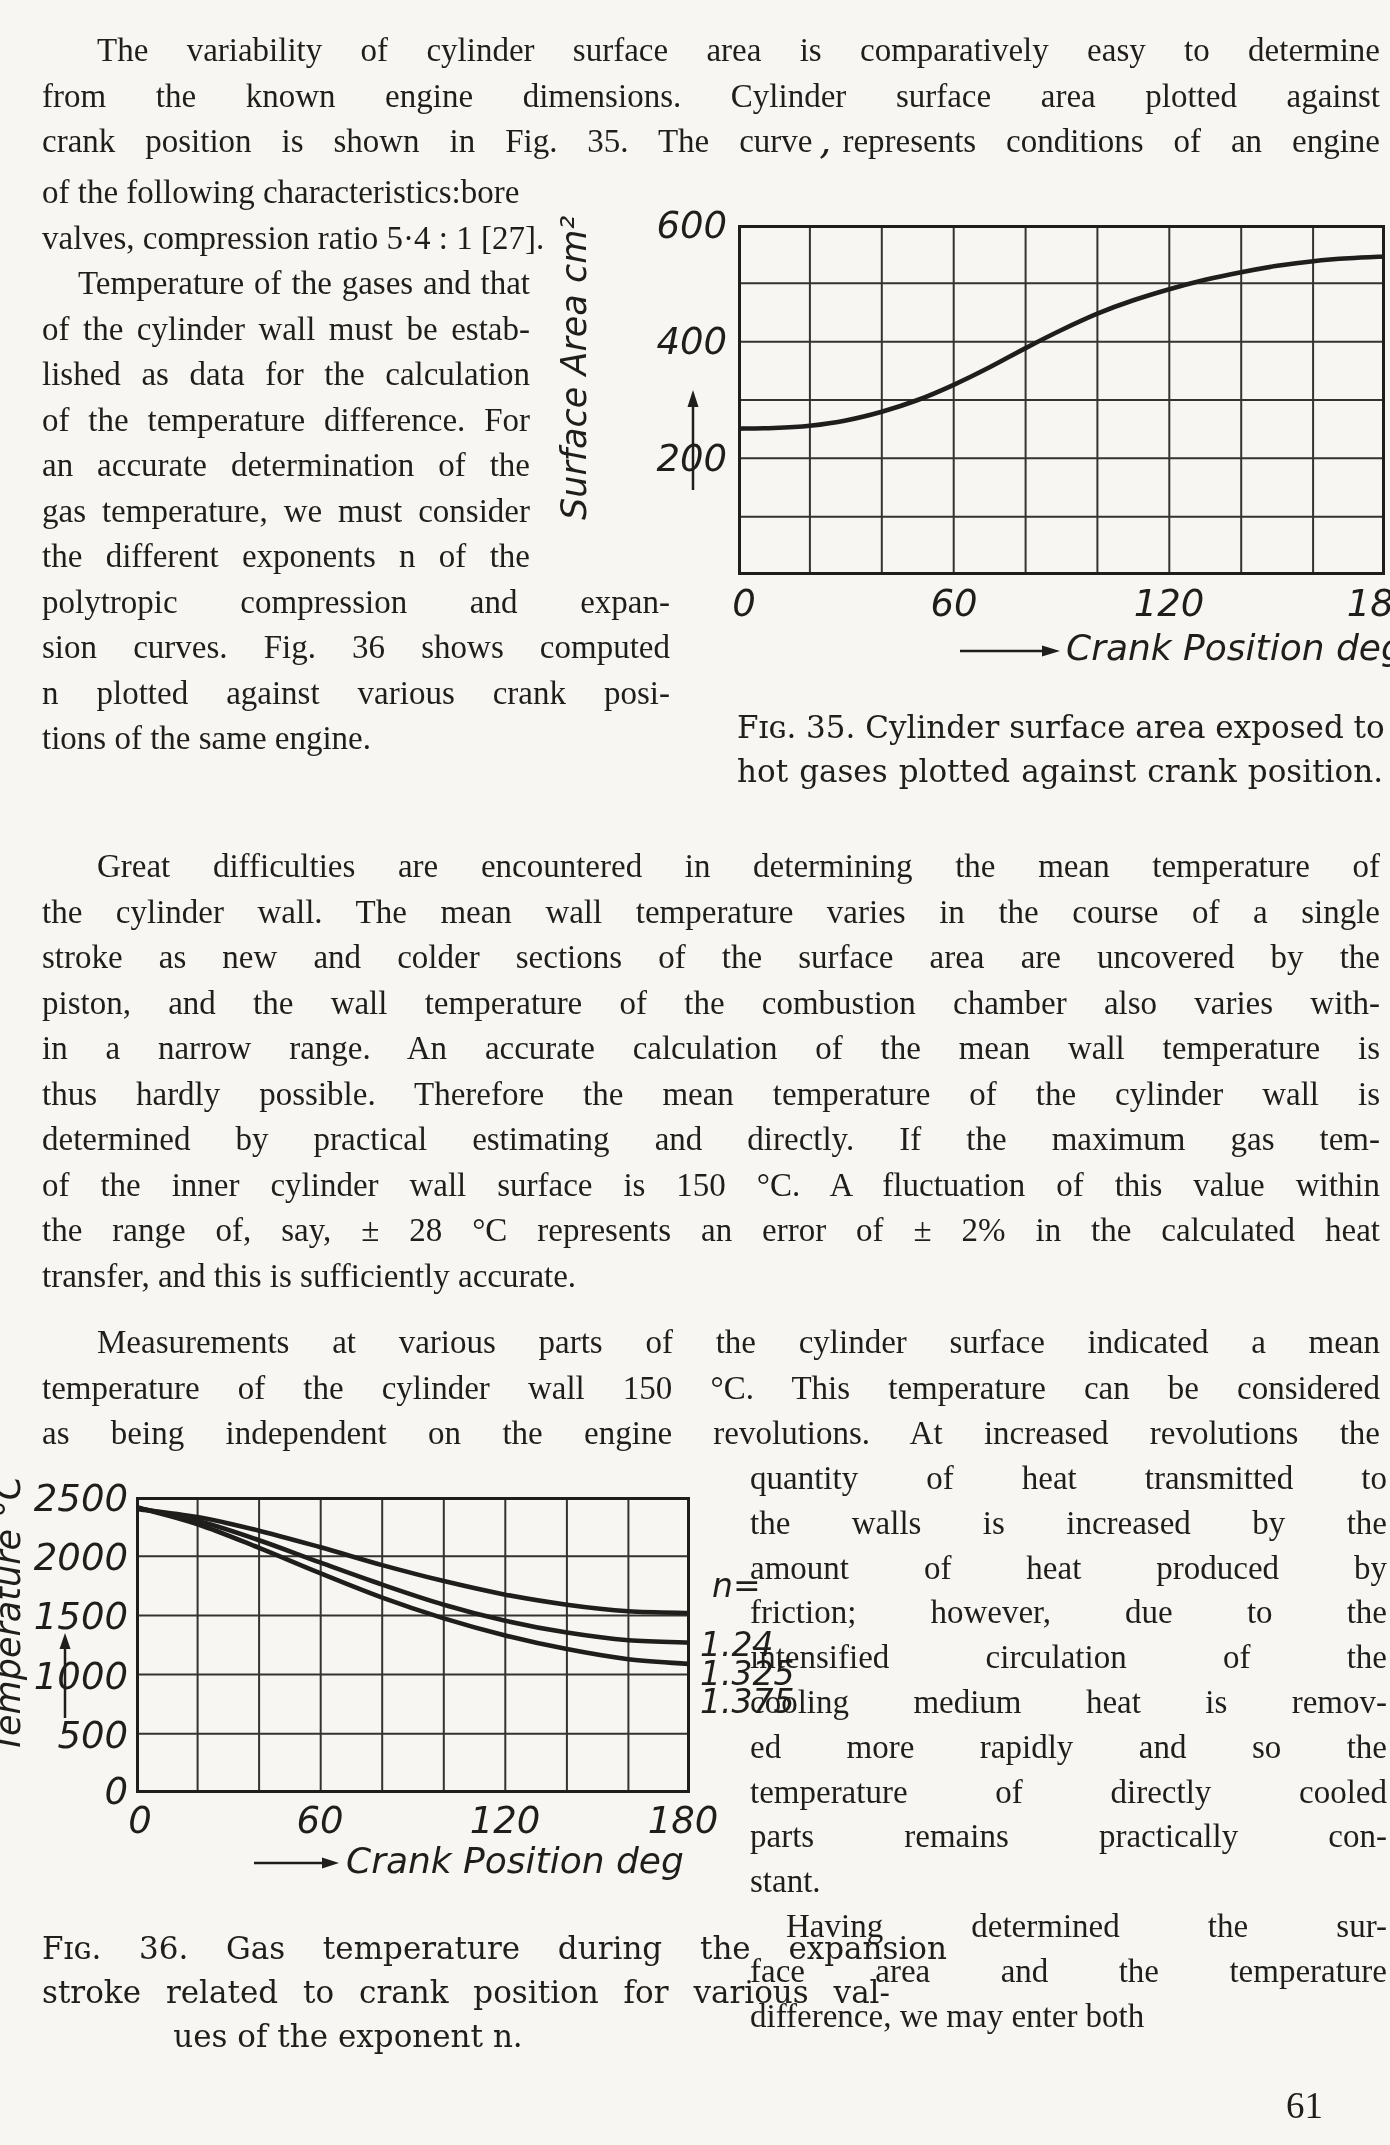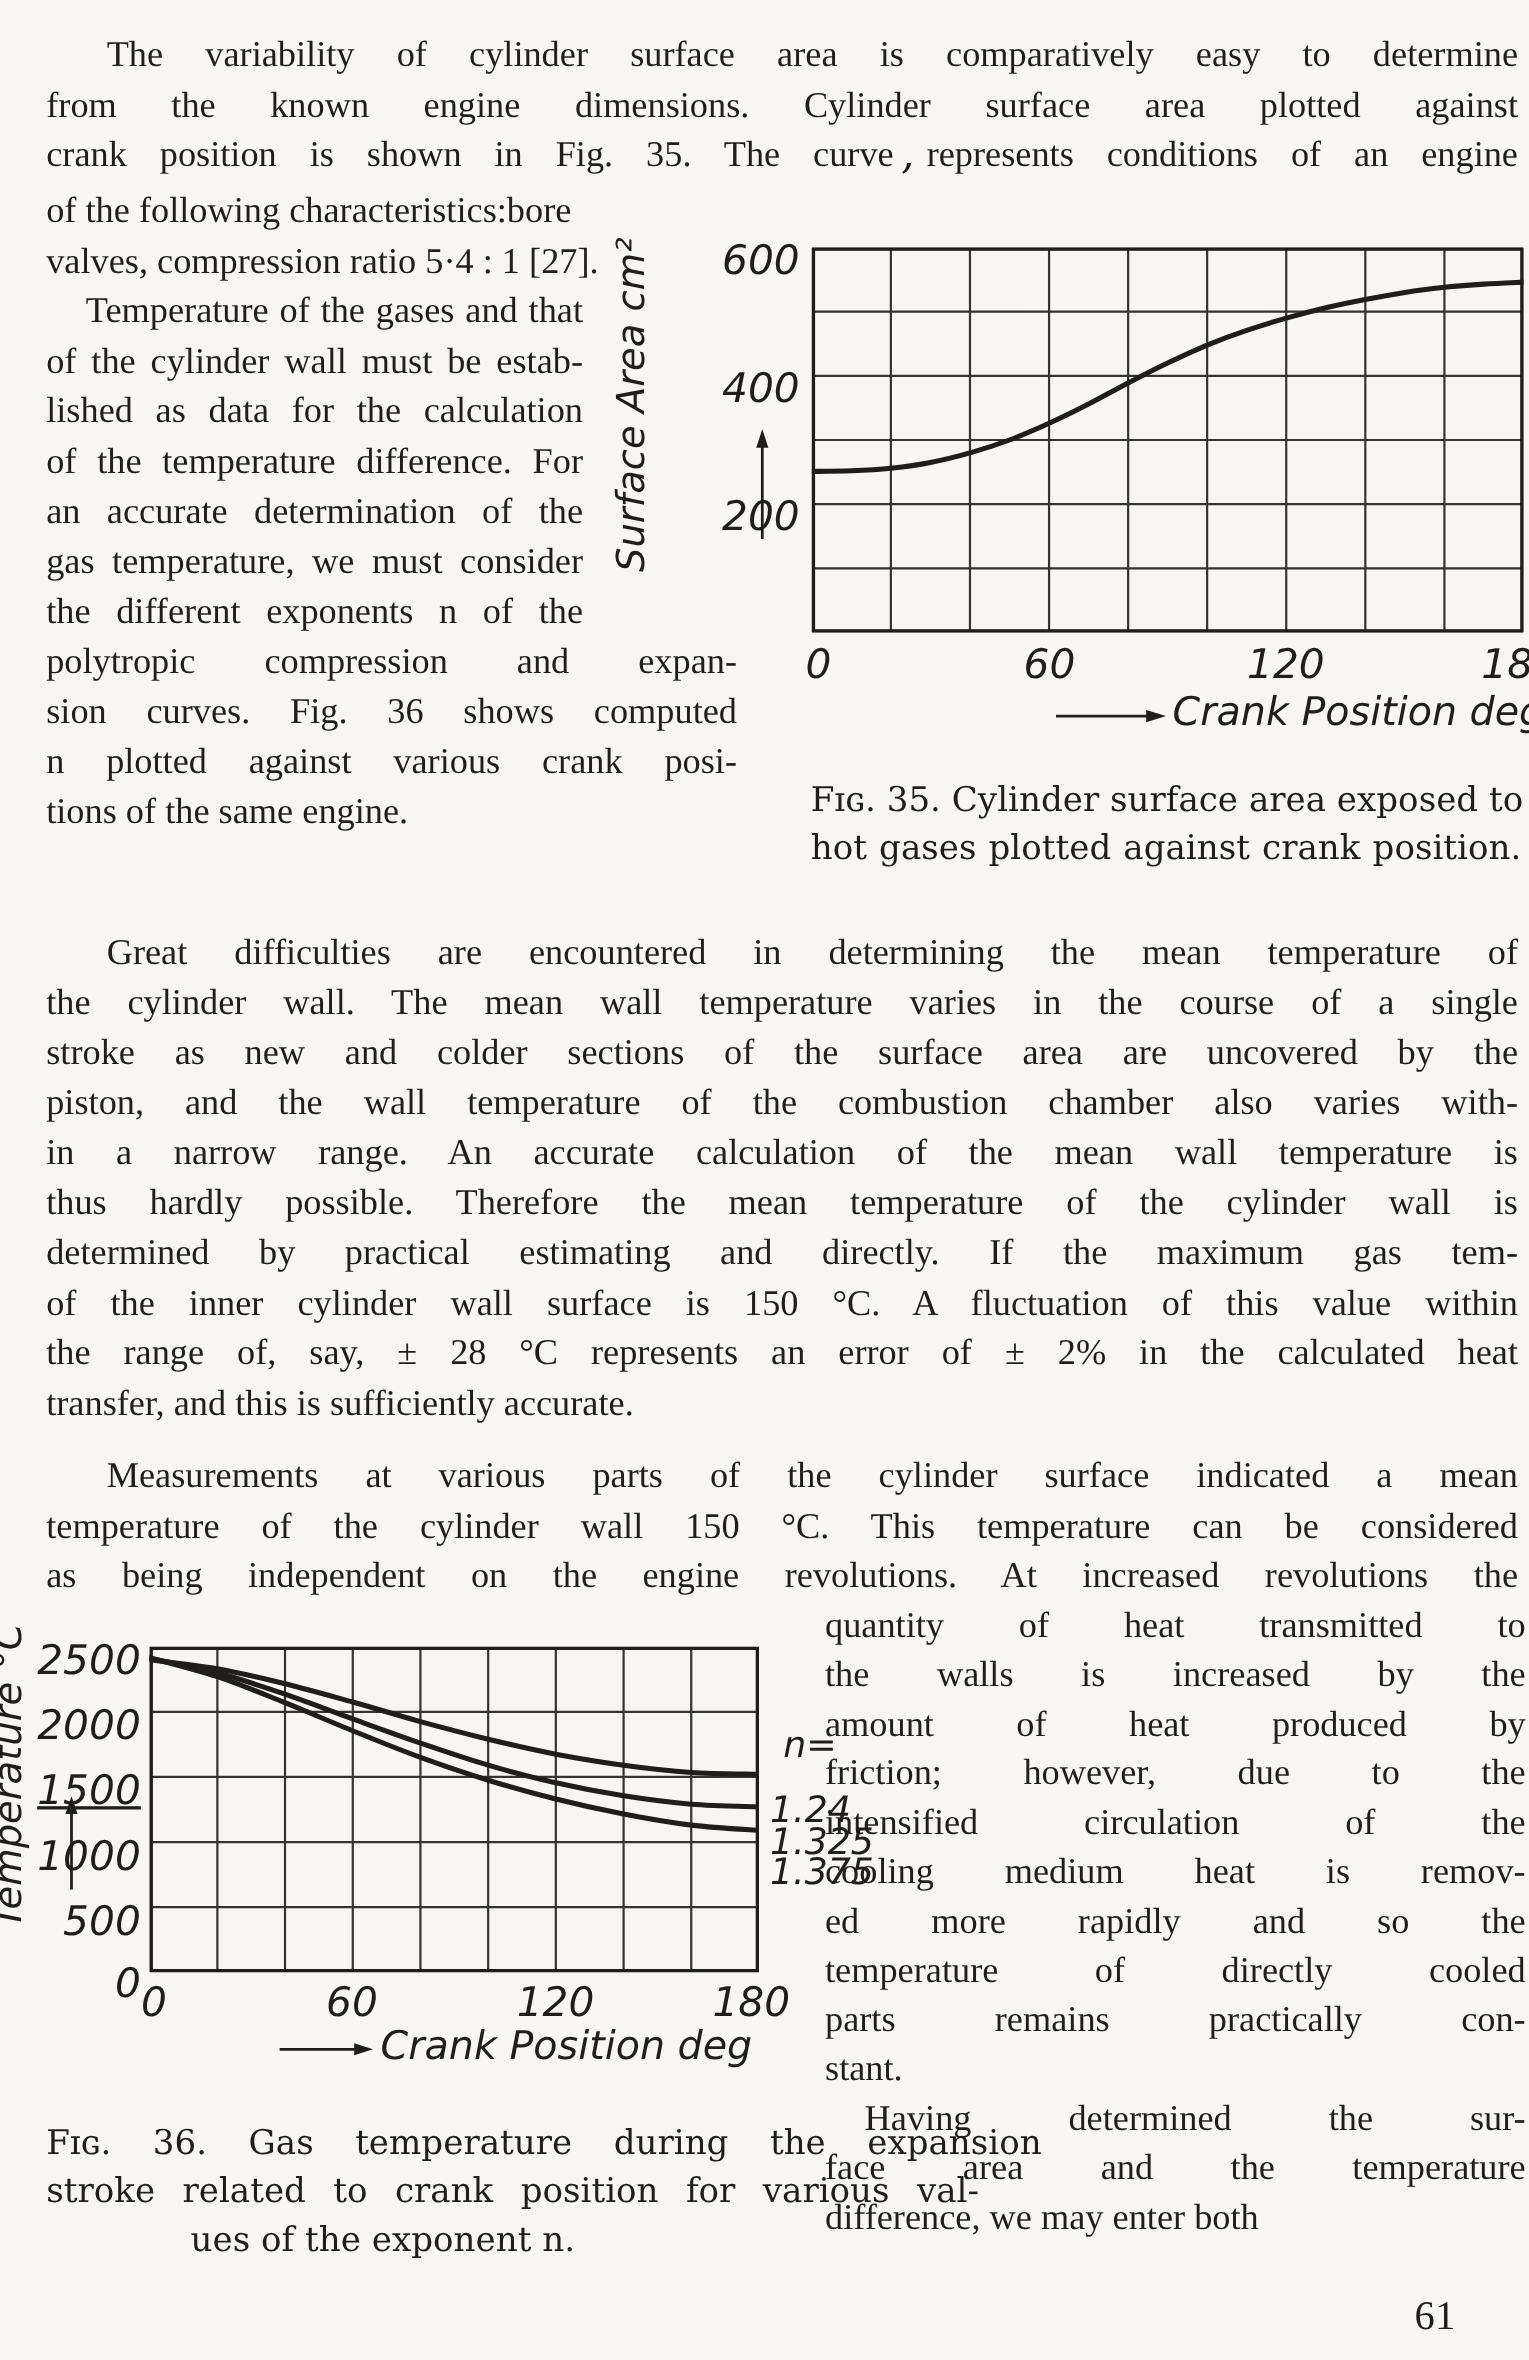--- a/index.html
+++ b/index.html
@@ -11,21 +11,21 @@
   .para{ position:absolute; }
   .l{ font:33px/45.5px "Liberation Serif",serif; white-space:nowrap;
       text-align:justify; text-align-last:justify; }
   .col1 .l{ font-size:33px; }
   .col2 .l{ font:33px/44.8px "Liberation Serif",serif; }
   .nj{ text-align-last:left; }
   .ind55{ text-indent:55px; }
   .ind36{ text-indent:36px; }
   
   .tick{ position:absolute; font:italic 37px/40px "DejaVu Sans",sans-serif; color:var(--ink); }
-  .tick.yt{ width:120px; text-align:right;margin-top:11px; }
+  .tick.yt{ width:120px; text-align:right; }
   .tick.xt{ width:120px; text-align:center; margin-left:-60px; }
   .axtitle{ position:absolute; font:italic 36px/40px "DejaVu Sans",sans-serif; white-space:nowrap; }
   .vlabel{ position:absolute; font:italic 35px/40px "DejaVu Sans",sans-serif; white-space:nowrap;
            transform-origin:0 100%; transform:rotate(-90deg); height:40px; }
   .legend{ position:absolute; font:italic 33px/28.5px "DejaVu Sans",sans-serif; }
   
   .cap{ font:31px/44px "DejaVu Serif",serif; white-space:nowrap;
         text-align:justify; text-align-last:justify; }
   .cap.center{ text-align:center; text-align-last:center; }
   .capblock{ position:absolute; }
@@ -134,21 +134,21 @@
 
 <div class="vlabel" style="left:28px; top:1713px;">Temperature °C</div>
 
 <svg class="abs" style="left:56px; top:1633px;" width="18" height="85">
   <line x1="9" y1="85" x2="9" y2="11" stroke="#201e1c" stroke-width="2.5"></line>
   <polygon points="9,0 3.5,16 14.5,16" fill="#201e1c"></polygon>
 </svg>
 
 <div class="tick yt" style="left:8px; top:1479px;">2500</div>
 <div class="tick yt" style="left:8px; top:1538px;">2000</div>
-<div class="tick yt" style="left:8px; top:1597px;text-decoration:underline;">1500</div>
+<div class="tick yt" style="left:8px; top:1597px;">1500</div>
 <div class="tick yt" style="left:8px; top:1657px;">1000</div>
 <div class="tick yt" style="left:8px; top:1716px;">500</div>
 <div class="tick yt" style="left:8px; top:1772px;">0</div>
 
 <svg class="abs" style="left:136px; top:1497px;" width="554" height="296" viewBox="0 0 554 296">
     <g stroke="#201e1c" stroke-width="2" opacity="0.9">
       <line x1="0.0" y1="0" x2="0.0" y2="296"></line>
       <line x1="61.6" y1="0" x2="61.6" y2="296"></line>
       <line x1="123.1" y1="0" x2="123.1" y2="296"></line>
       <line x1="184.7" y1="0" x2="184.7" y2="296"></line>

